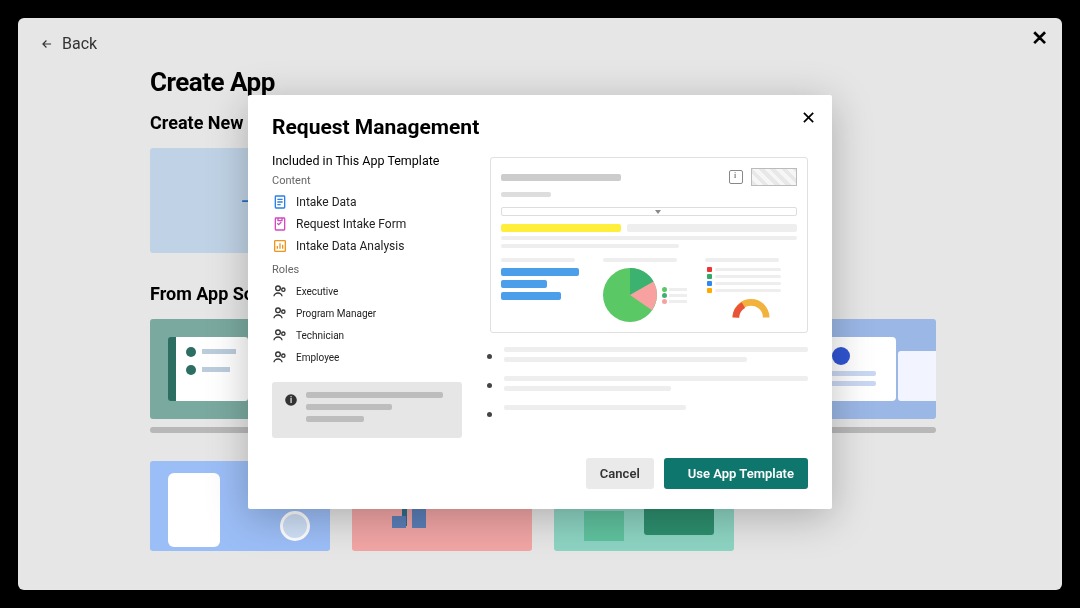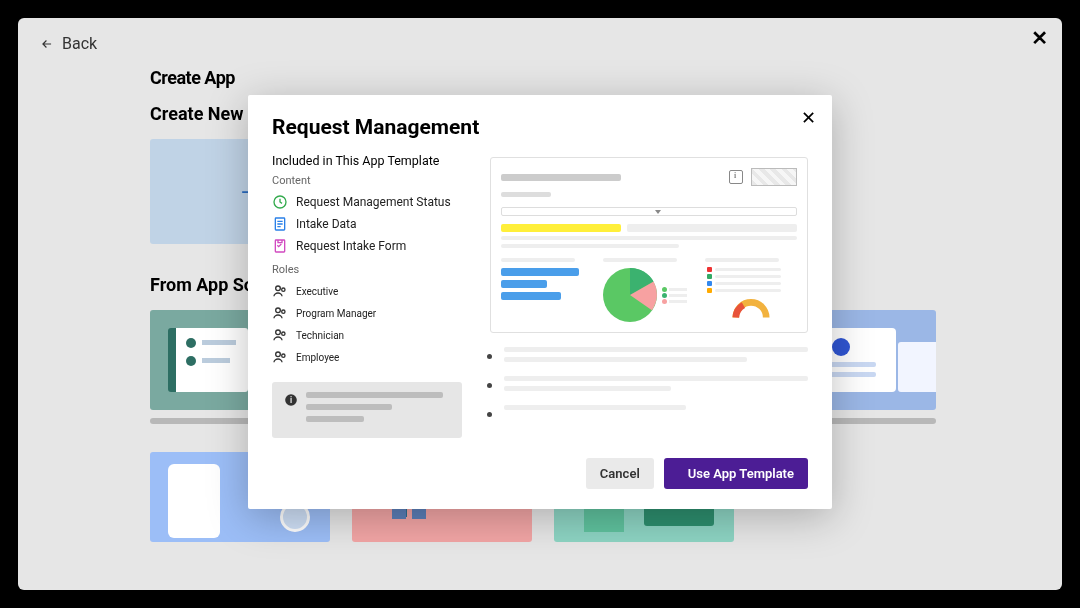--- a/index.html
+++ b/index.html
@@ -1,20 +1,20 @@
 <!DOCTYPE html>
 <html><head>
   <meta charset="utf-8">
   <style>
     * { margin:0; padding:0; box-sizing:border-box; font-family:-apple-system,BlinkMacSystemFont,"Segoe UI",Roboto,Helvetica,Arial,sans-serif; }
     body { width:1080px; height:608px; overflow:hidden; background:#000; }
     .frame { position:absolute; top:18px; left:18px; right:18px; bottom:18px; background:#e6e6e6; border-radius:6px; overflow:hidden; }
     .frame-inner { padding:12px 32px; position:relative; height:100%; }
     .back-row { display:flex; align-items:center; gap:8px; font-size:16px; color:#333; cursor:pointer; padding:4px 0; margin-left:-10px; }
-    .page-title { font-size:18px; font-weight:700; margin:10px 0 15px 100px; color:#000; letter-spacing:-0.5px; }
+    .page-title { font-size:26px; font-weight:700; margin:10px 0 15px 100px; color:#000; letter-spacing:-0.5px; }
     .section-heading { font-size:18px; font-weight:700; margin:0 0 15px 100px; color:#000; }
     .blank-card { margin-left:100px; width:200px; height:105px; background:#c0d3e6; border-radius:3px; display:flex; align-items:center; justify-content:center; }
     .plus { font-size:32px; font-weight:300; color:#2a6bc0; }
     .section-heading2 { font-size:18px; font-weight:700; margin:30px 0 15px 100px; color:#000; }
     .sol-row { margin-left:100px; display:flex; gap:22px; }
     .sol-card { width:180px; height:100px; border-radius:3px; position:relative; overflow:hidden; }
     .sc1 { background:#7aa9a0; }
     .sc2 { background:#c7baf0; }
     .sc3 { background:#ffb97a; }
     .sc4 { background:#9bb7e6; }
@@ -82,21 +82,21 @@
     .bullets { margin-top:14px; padding-left:14px; }
     .bullets li { margin:10px 0; list-style:disc; color:#444;}
     .bullets li div{height:5px;background:#eee;border-radius:2px;margin:5px 0;}
     .bullets li div:nth-child(1){width:100%;} .bullets li div:nth-child(2){width:80%;}
     .bullets li:nth-child(2) div:nth-child(2){width:55%;}
     .bullets li:nth-child(3) div:nth-child(1){width:60%;} .bullets li:nth-child(3) div:nth-child(2){display:none;}
 
     .modal-footer { display:flex; justify-content:flex-end; gap:10px; margin-top:20px; }
     .btn { font-size:13px; font-weight:600; padding:8px 14px; border-radius:3px; cursor:pointer; border:none; }
     .btn-cancel { background:#eaeaea; color:#333; }
-    .btn-primary { background:#4c1d95; color:#fff;padding-left:24px; }
+    .btn-primary { background:#0f766e; color:#fff;padding-left:24px; }
 
     
     .sc1-body{position:absolute;left:18px;top:18px;width:80px;height:64px;background:#fff;border-radius:3px;border-left:8px solid #2d6e63;}
     .sc1-body::before,.sc1-body::after{content:"";position:absolute;left:10px;width:10px;height:10px;border-radius:50%;background:#2d6e63;}
     .sc1-body::before{top:10px;} .sc1-body::after{top:28px;}
     .sc1-line{position:absolute;left:26px;top:12px;width:34px;height:5px;background:#bcd;}
     .sc1-line2{position:absolute;left:26px;top:30px;width:28px;height:5px;background:#bcd;}
     .sc1-doc{position:absolute;right:22px;top:14px;width:44px;height:58px;background:#e9dfc7;border-radius:2px;}
     .sc4-card{position:absolute;left:30px;top:18px;width:110px;height:64px;background:#fff;border-radius:4px;}
     .sc4-av{position:absolute;left:50%;top:10px;transform:translateX(-50%);width:18px;height:18px;border-radius:50%;background:#3056d3;}
@@ -182,44 +182,44 @@
     <span class="modal-close">✕</span>
     <h2 class="modal-title">Request Management</h2>
 
     <div class="modal-columns">
       <div class="col-left">
         <div class="col-heading">Included in This App Template</div>
         <div class="sub-heading">Content</div>
 
         <div class="content-item">
           <span class="ci-icon">
-              <svg width="16" height="16" viewBox="0 0 24 24" fill="none" stroke="#33aa4d" stroke-width="2">
-                <circle cx="12" cy="12" r="9"></circle>
-                <path d="M12 7v5l3 2"></path>
-              </svg>
-            </span>
-          <span>Request Management Status</span>
-        </div>
-        <div class="content-item">
-          <span class="ci-icon">
               <svg width="16" height="16" viewBox="0 0 24 24" fill="none" stroke="#2a80e8" stroke-width="2">
                 <rect x="5" y="3" width="14" height="18" rx="1"></rect>
                 <path d="M8 8h8M8 12h8M8 16h5"></path>
               </svg>
             </span>
           <span>Intake Data</span>
         </div>
         <div class="content-item">
           <span class="ci-icon">
               <svg width="16" height="16" viewBox="0 0 24 24" fill="none" stroke="#d14ac0" stroke-width="2">
                 <rect x="5" y="3" width="14" height="18" rx="1"></rect>
                 <path d="M9 3v4h6V3M8 11l2 2 4-4"></path>
               </svg>
             </span>
           <span>Request Intake Form</span>
+        </div>
+        <div class="content-item">
+          <span class="ci-icon">
+              <svg width="16" height="16" viewBox="0 0 24 24" fill="none" stroke="#f0951a" stroke-width="2">
+                <rect x="4" y="4" width="16" height="16" rx="1"></rect>
+                <path d="M8 16v-4M12 16V8M16 16v-6"></path>
+              </svg>
+            </span>
+          <span>Intake Data Analysis</span>
         </div>
 
         <div class="sub-heading">Roles</div>
         <div class="role-item">
           <span class="role-icon">
               <svg width="16" height="16" viewBox="0 0 24 24" fill="none" stroke="#333" stroke-width="2">
                 <circle cx="9" cy="8" r="3.5"></circle>
                 <path d="M3 20c0-3 3-5 6-5s6 2 6 5"></path>
                 <circle cx="17" cy="10" r="2.5"></circle>
               </svg>

